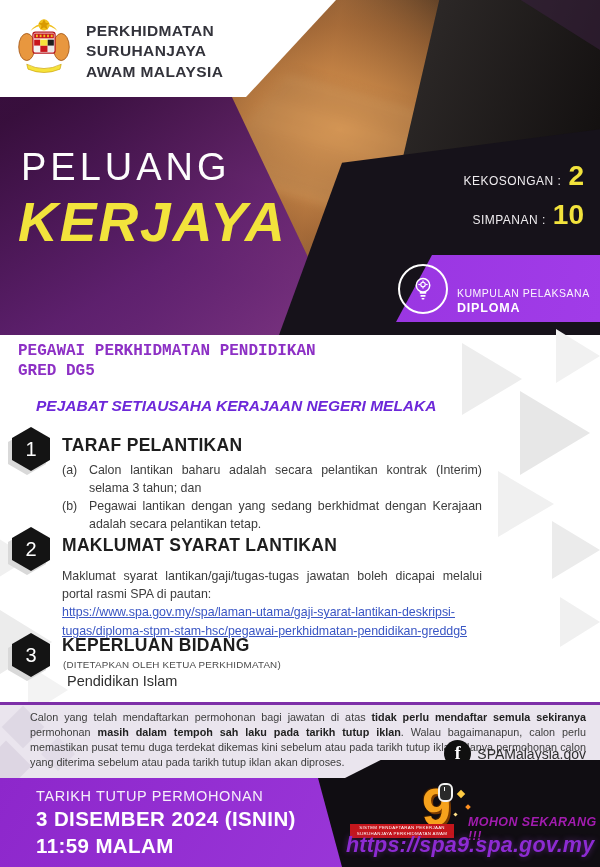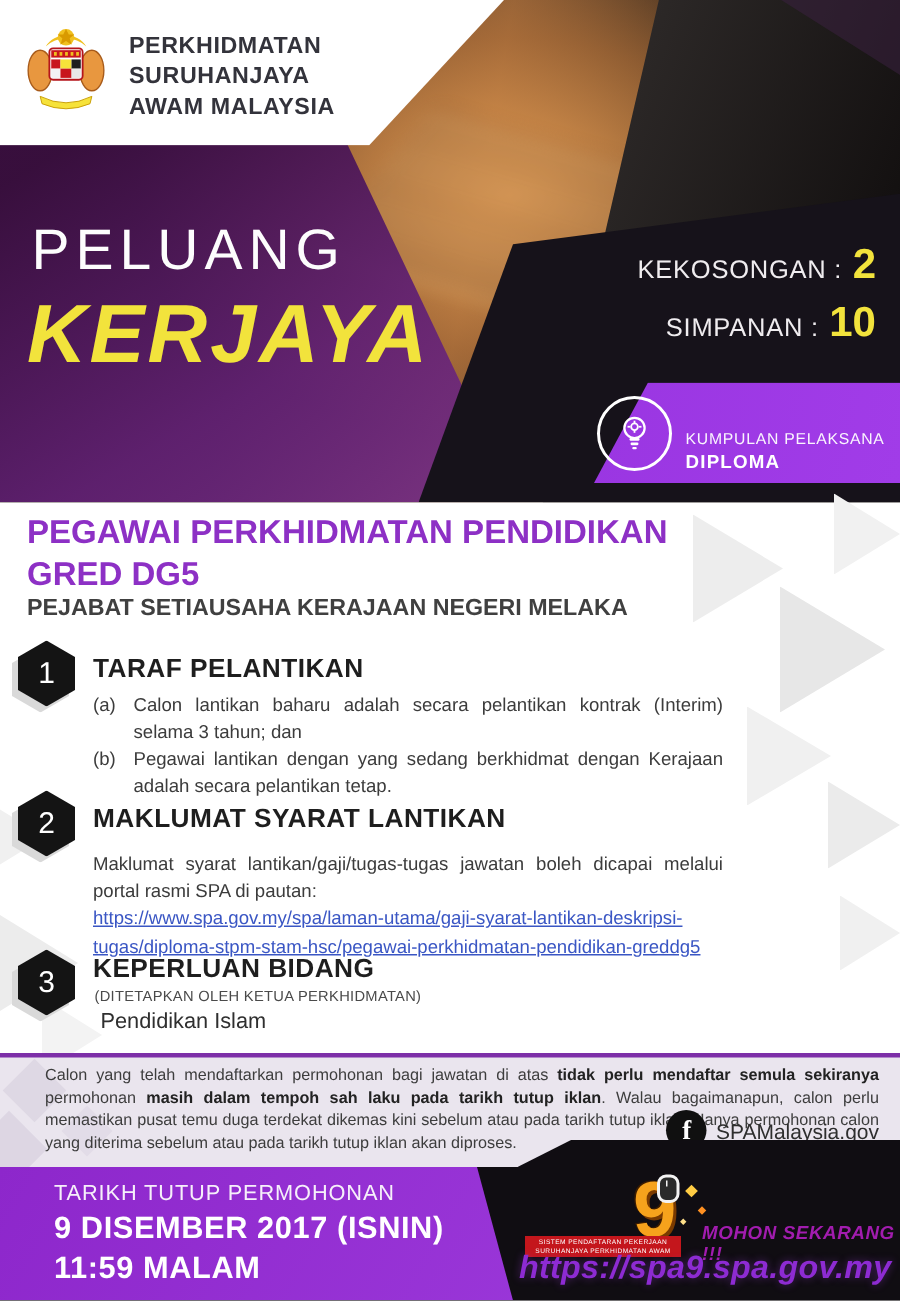--- a/index.html
+++ b/index.html
@@ -39,29 +39,29 @@
     clip-path:polygon(0 0,56% 0,41% 100%,0 100%);}
   .org{position:absolute;left:86px;top:21px;font-size:15.5px;font-weight:bold;
     color:#33333b;line-height:1.32;letter-spacing:.4px;}
   .coat{position:absolute;left:13px;top:15px;}
   .banner-title1{position:absolute;left:21px;top:146px;color:#fdfdfd;font-size:38px;
     letter-spacing:4px;font-weight:normal;}
   .banner-title2{position:absolute;left:18px;top:190px;color:#f2e33c;font-size:55px;
     font-weight:bold;letter-spacing:2px;font-style:italic;}
   .stats{position:absolute;right:16px;top:160px;text-align:right;}
   .stat-row{display:flex;justify-content:flex-end;align-items:baseline;gap:7px;height:39px;}
-  .stat-label{color:#efecef;font-size:17px;letter-spacing:.5px;}
+  .stat-label{color:#efecef;font-size:12px;letter-spacing:.5px;}
   .stat-value{color:#f2e33c;font-size:28px;font-weight:bold;}
   
   .content{position:absolute;top:335px;left:0;width:600px;height:367px;background:#fff;}
   .tri{position:absolute;clip-path:polygon(0 0,100% 50%,0 100%);}
   .diam{position:absolute;transform:rotate(45deg);}
-  .job-title{position:absolute;left:18px;top:6px;color:#8d30c5;font-size:22px;
-    font-weight:bold;line-height:1.25;}
-  .job-dept{position:absolute;left:18px;top:62px;color:#404040;font-size:15.5px;font-weight:bold;}
+  .job-title{position:absolute;left:18px;top:6px;color:#8d30c5;font-size:16px;
+    font-weight:bold;line-height:1.25;font-family:Liberation Mono, monospace;}
+  .job-dept{position:absolute;left:36px;top:62px;color:#6d28d9;font-size:15.5px;font-weight:bold;font-style:italic;}
   .hex{position:absolute;width:38px;height:44px;background:#141414;color:#fff;
     clip-path:polygon(50% 0,100% 25%,100% 75%,50% 100%,0 75%,0 25%);
     display:flex;align-items:center;justify-content:center;font-size:20px;}
   .hex-shadow{position:absolute;width:38px;height:44px;background:#d9d9d9;
     clip-path:polygon(50% 0,100% 25%,100% 75%,50% 100%,0 75%,0 25%);}
   .sec-head{position:absolute;left:62px;color:#1e1e1e;font-size:17.5px;font-weight:bold;letter-spacing:.3px;}
   .sec-body{position:absolute;left:62px;width:420px;font-size:12.4px;color:#3c3c3c;
     line-height:1.46;text-align:justify;}
   .item{display:flex;}
   .item-label{flex:0 0 27px;}
@@ -259,21 +259,21 @@
     <div class="social-group">
       <span class="fb-icon">f</span>
       <span class="social-handle">SPAMalaysia.gov</span>
     </div>
   </div>
 
   <div class="footer-wedge"></div>
   <div class="footer">
     <div class="footer-purple">
       <div class="f-label">TARIKH TUTUP PERMOHONAN</div>
-      <div class="f-date">9 DISEMBER 2017 (ISNIN)</div>
+      <div class="f-date">3 DISEMBER 2024 (ISNIN)</div>
       <div class="f-time">11:59 MALAM</div>
     </div>
   </div>
   <div class="spa9">
     <span class="spa9-nine">9</span>
     <span class="spa9-mouse"></span>
     <span class="sparkle sp1"></span>
     <span class="sparkle sp2"></span>
     <span class="sparkle sp3"></span>
     <div class="spa9-tag">

